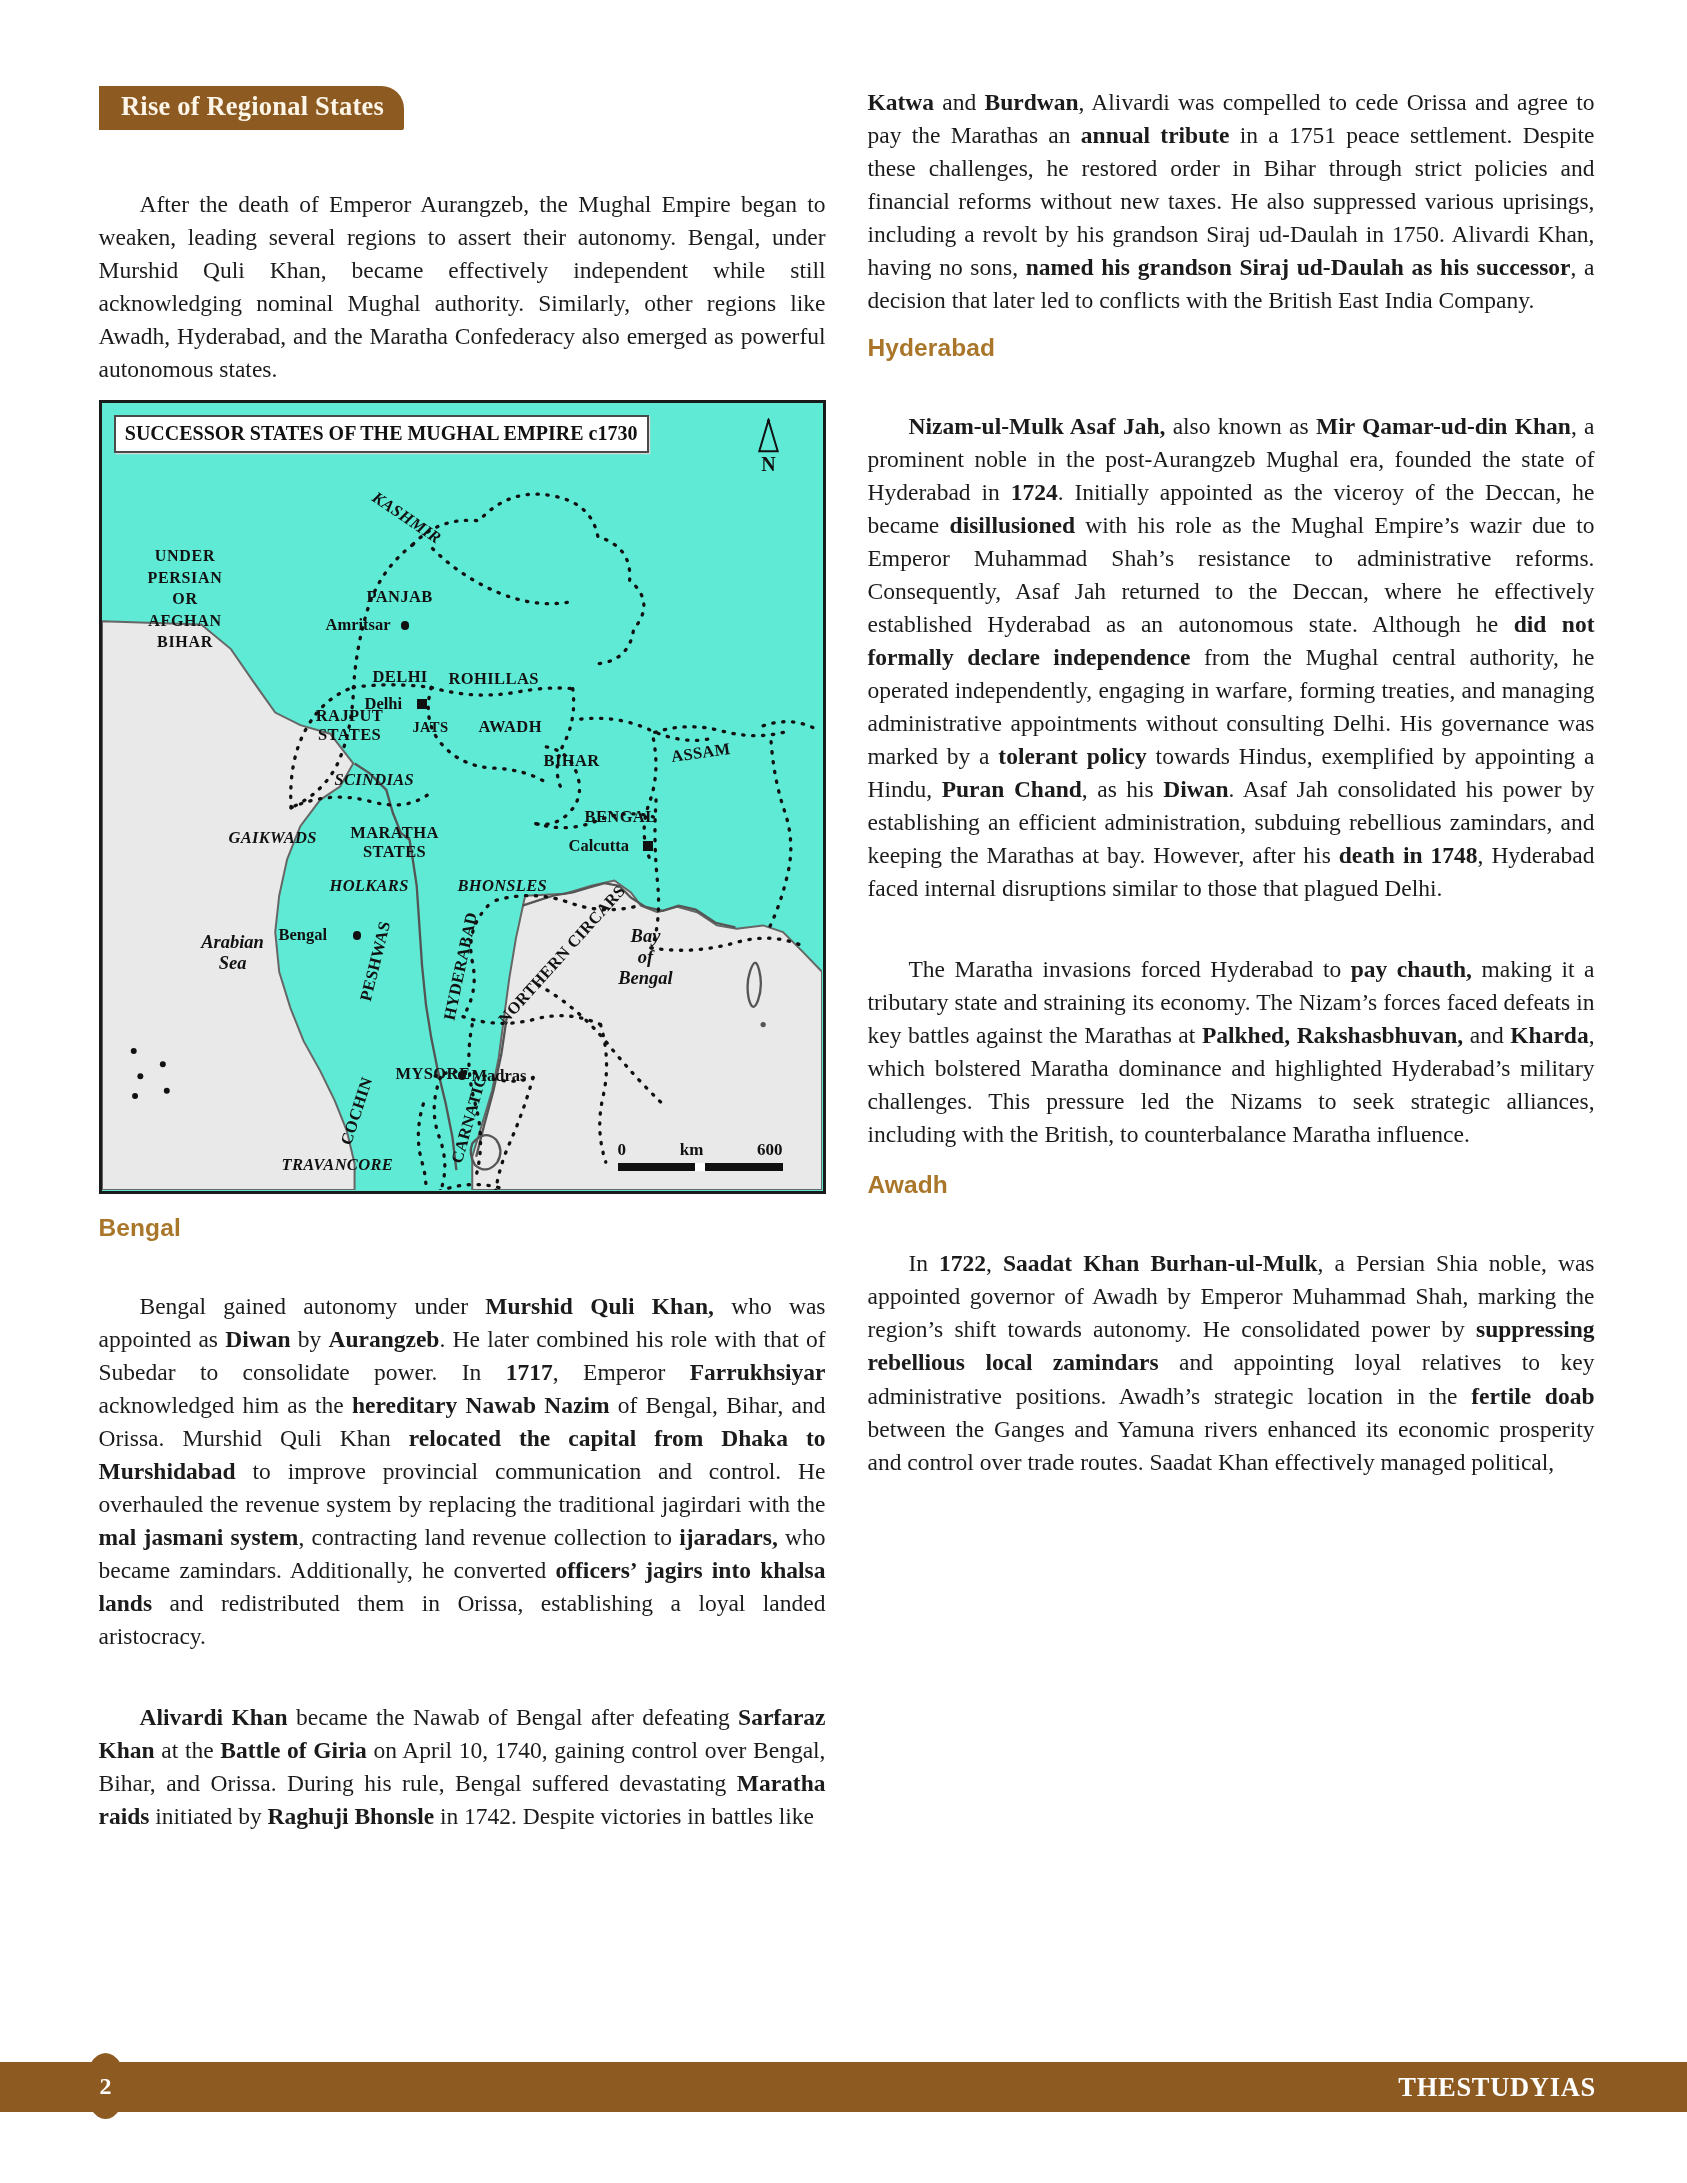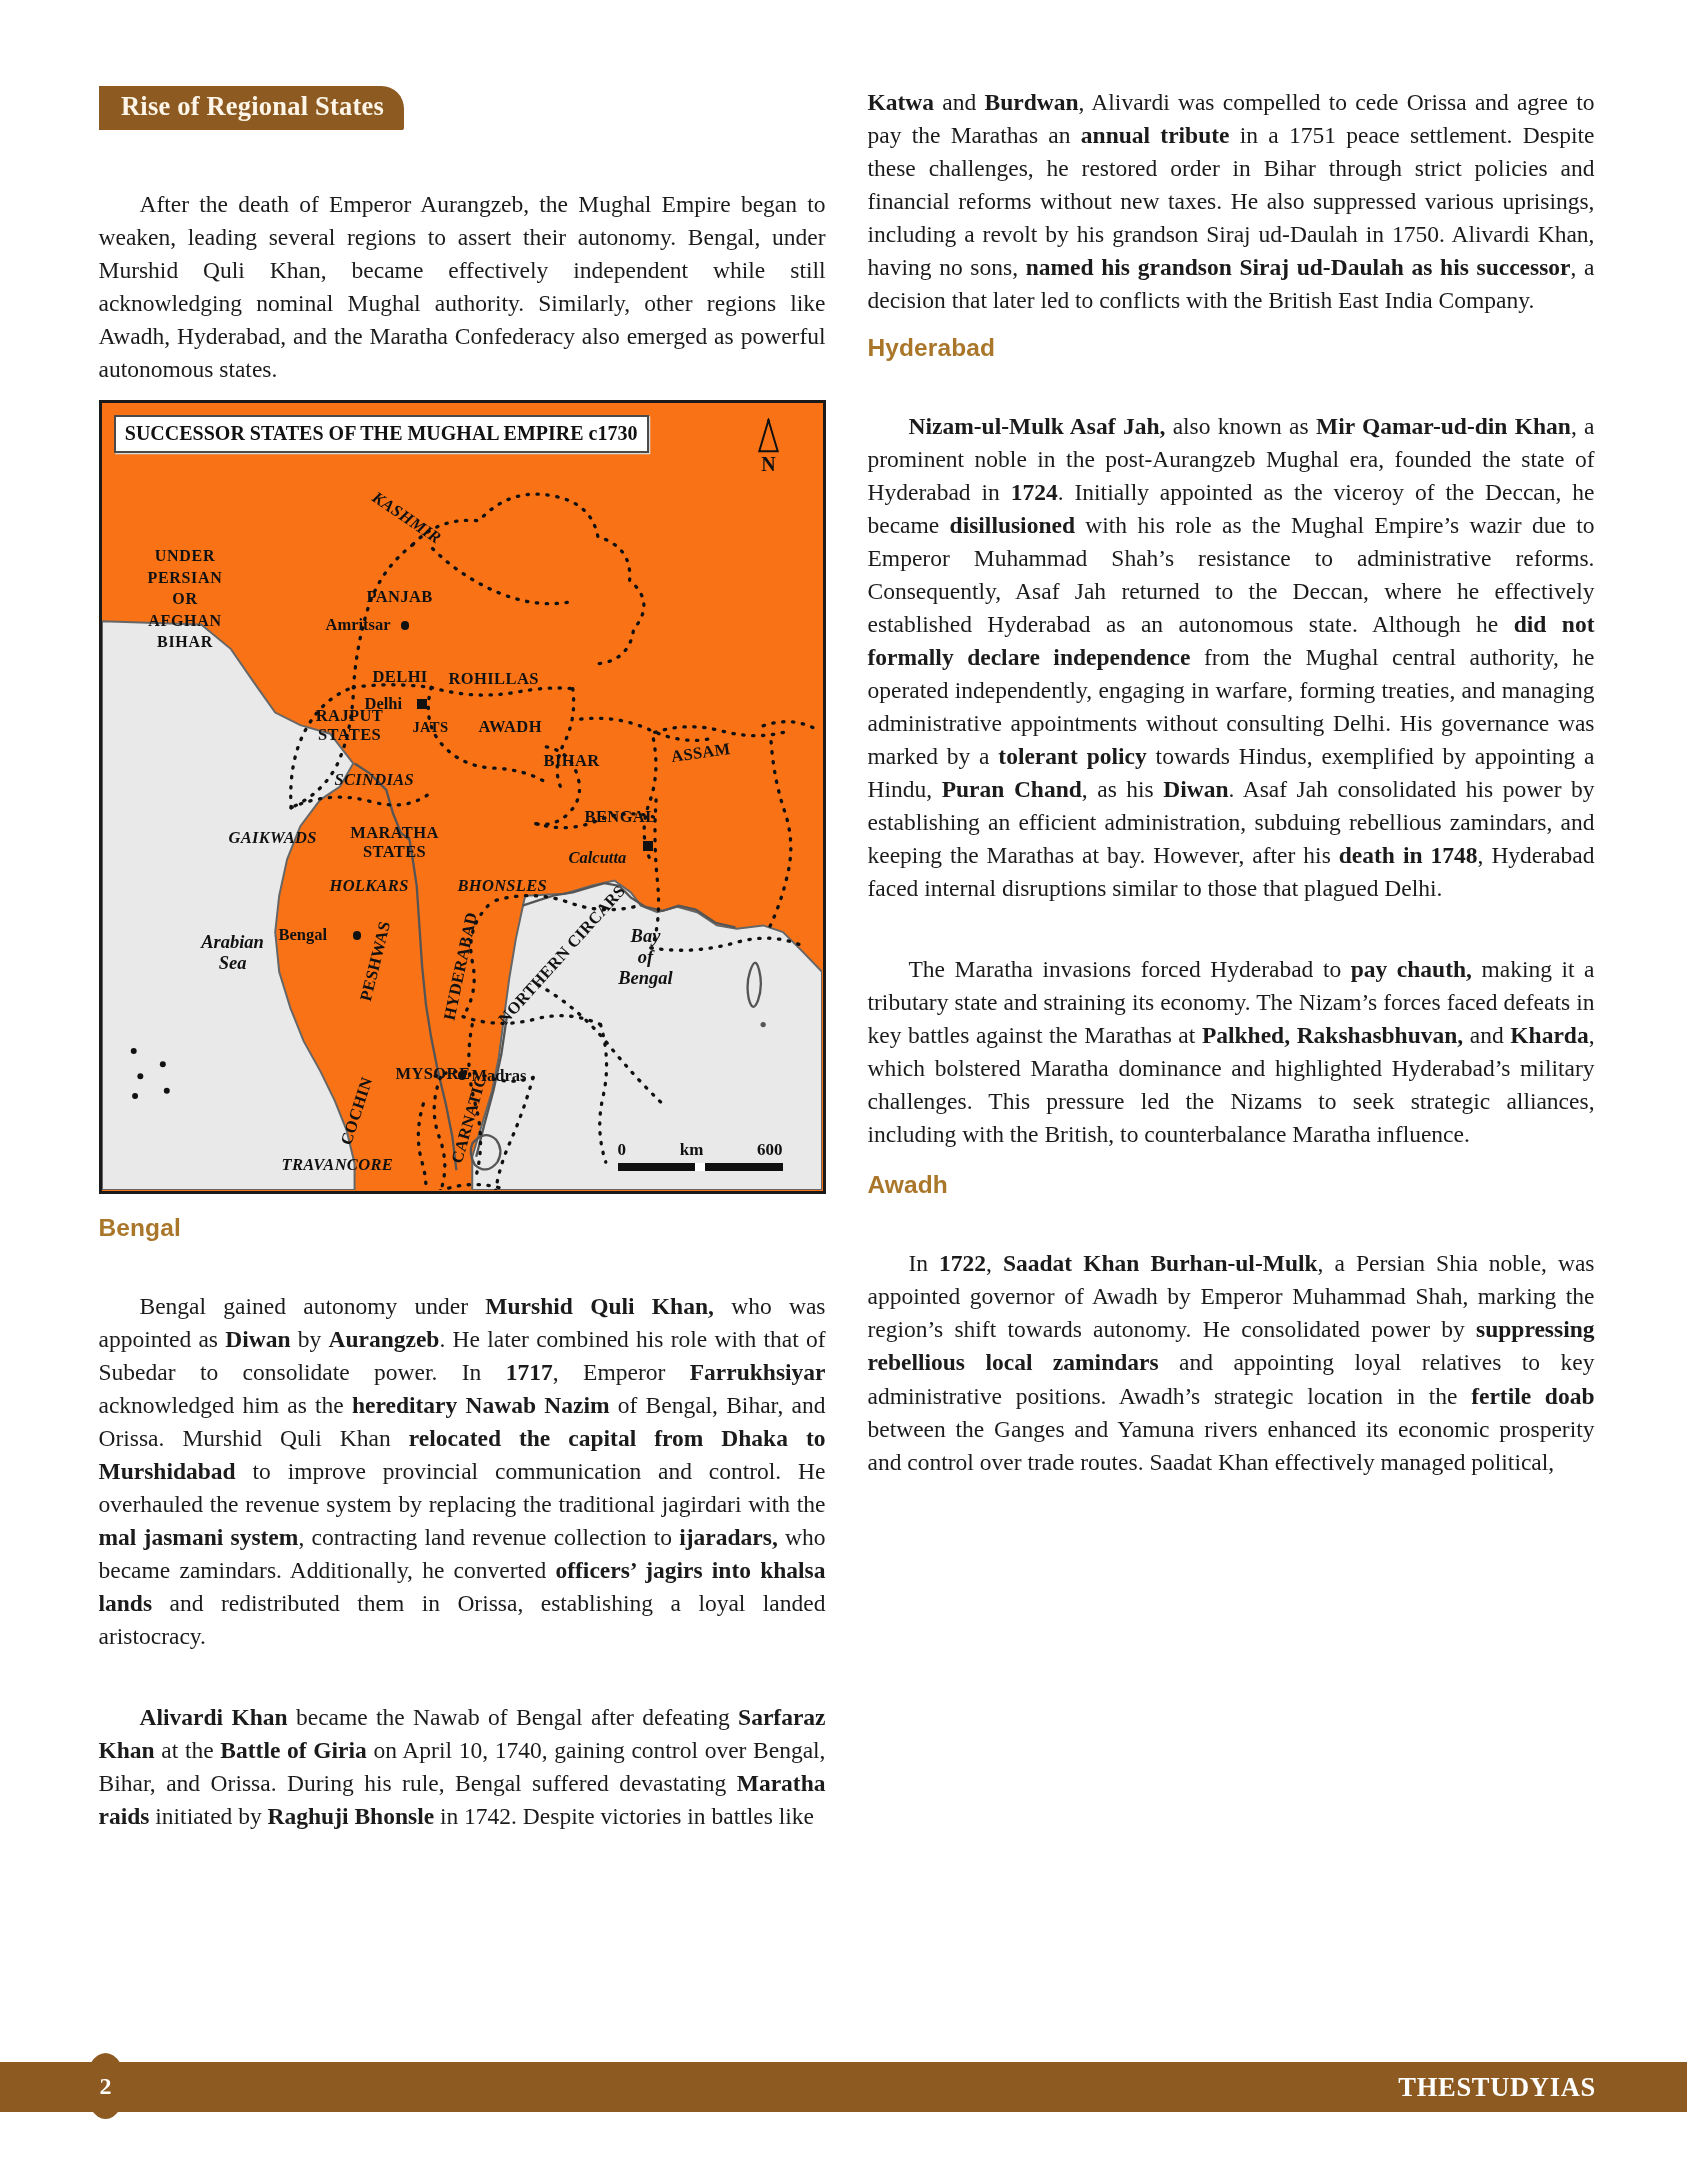--- a/index.html
+++ b/index.html
@@ -65,21 +65,21 @@
     color:#a9762a;
     letter-spacing:0.1px;
   }
   h3.sub.first { margin-top:17px; }
 
   
   .mapfig {
     width:727px; height:794px;
     border:3.3px solid #1a1a1a;
     box-sizing:border-box;
-    background:#f97316;
+    background:#5eead4;
     position:relative;
     margin:6.6px 0 14.6px 0;
     overflow:hidden;
   }
   .map-title {
     position:absolute; left:12px; top:12px;
     border:2px solid #4a4a4a;
     background:#fff;
     padding:4.6px 9.3px 6px 9.3px;
     font-family:"Liberation Serif", serif;
@@ -284,21 +284,21 @@
         </div>
 
         <div class="maplabel ml-small" style="left:311px; top:316px;">JATS</div>
         <div class="maplabel ml-region" style="left:377px; top:315px;">AWADH</div>
         <div class="maplabel ml-region" style="left:442px; top:349px;">BIHAR</div>
         <div class="maplabel ml-region" style="left:569px; top:341px; transform:rotate(-8deg);">ASSAM</div>
 
         <div class="maplabel ml-ital" style="left:233px; top:368px;">SCINDIAS</div>
 
         <div class="maplabel ml-region" style="left:483px; top:405px;">BENGAL</div>
-        <div class="maplabel ml-city" style="left:467px; top:446px;font-style:italic;">Calcutta</div>
+        <div class="maplabel ml-city" style="left:467px; top:434px;">Calcutta</div>
         <span class="sq" style="left:541px; top:438px;"></span>
 
         <div class="maplabel ml-ital" style="left:127px; top:426px;">GAIKWADS</div>
 
         <div class="maplabel ml-region" style="left:230px; top:421px; width:126px;">
           <div>MARATHA</div>
           <div>STATES</div>
         </div>
 
         <div class="maplabel ml-ital" style="left:228px; top:474px;">HOLKARS</div>

